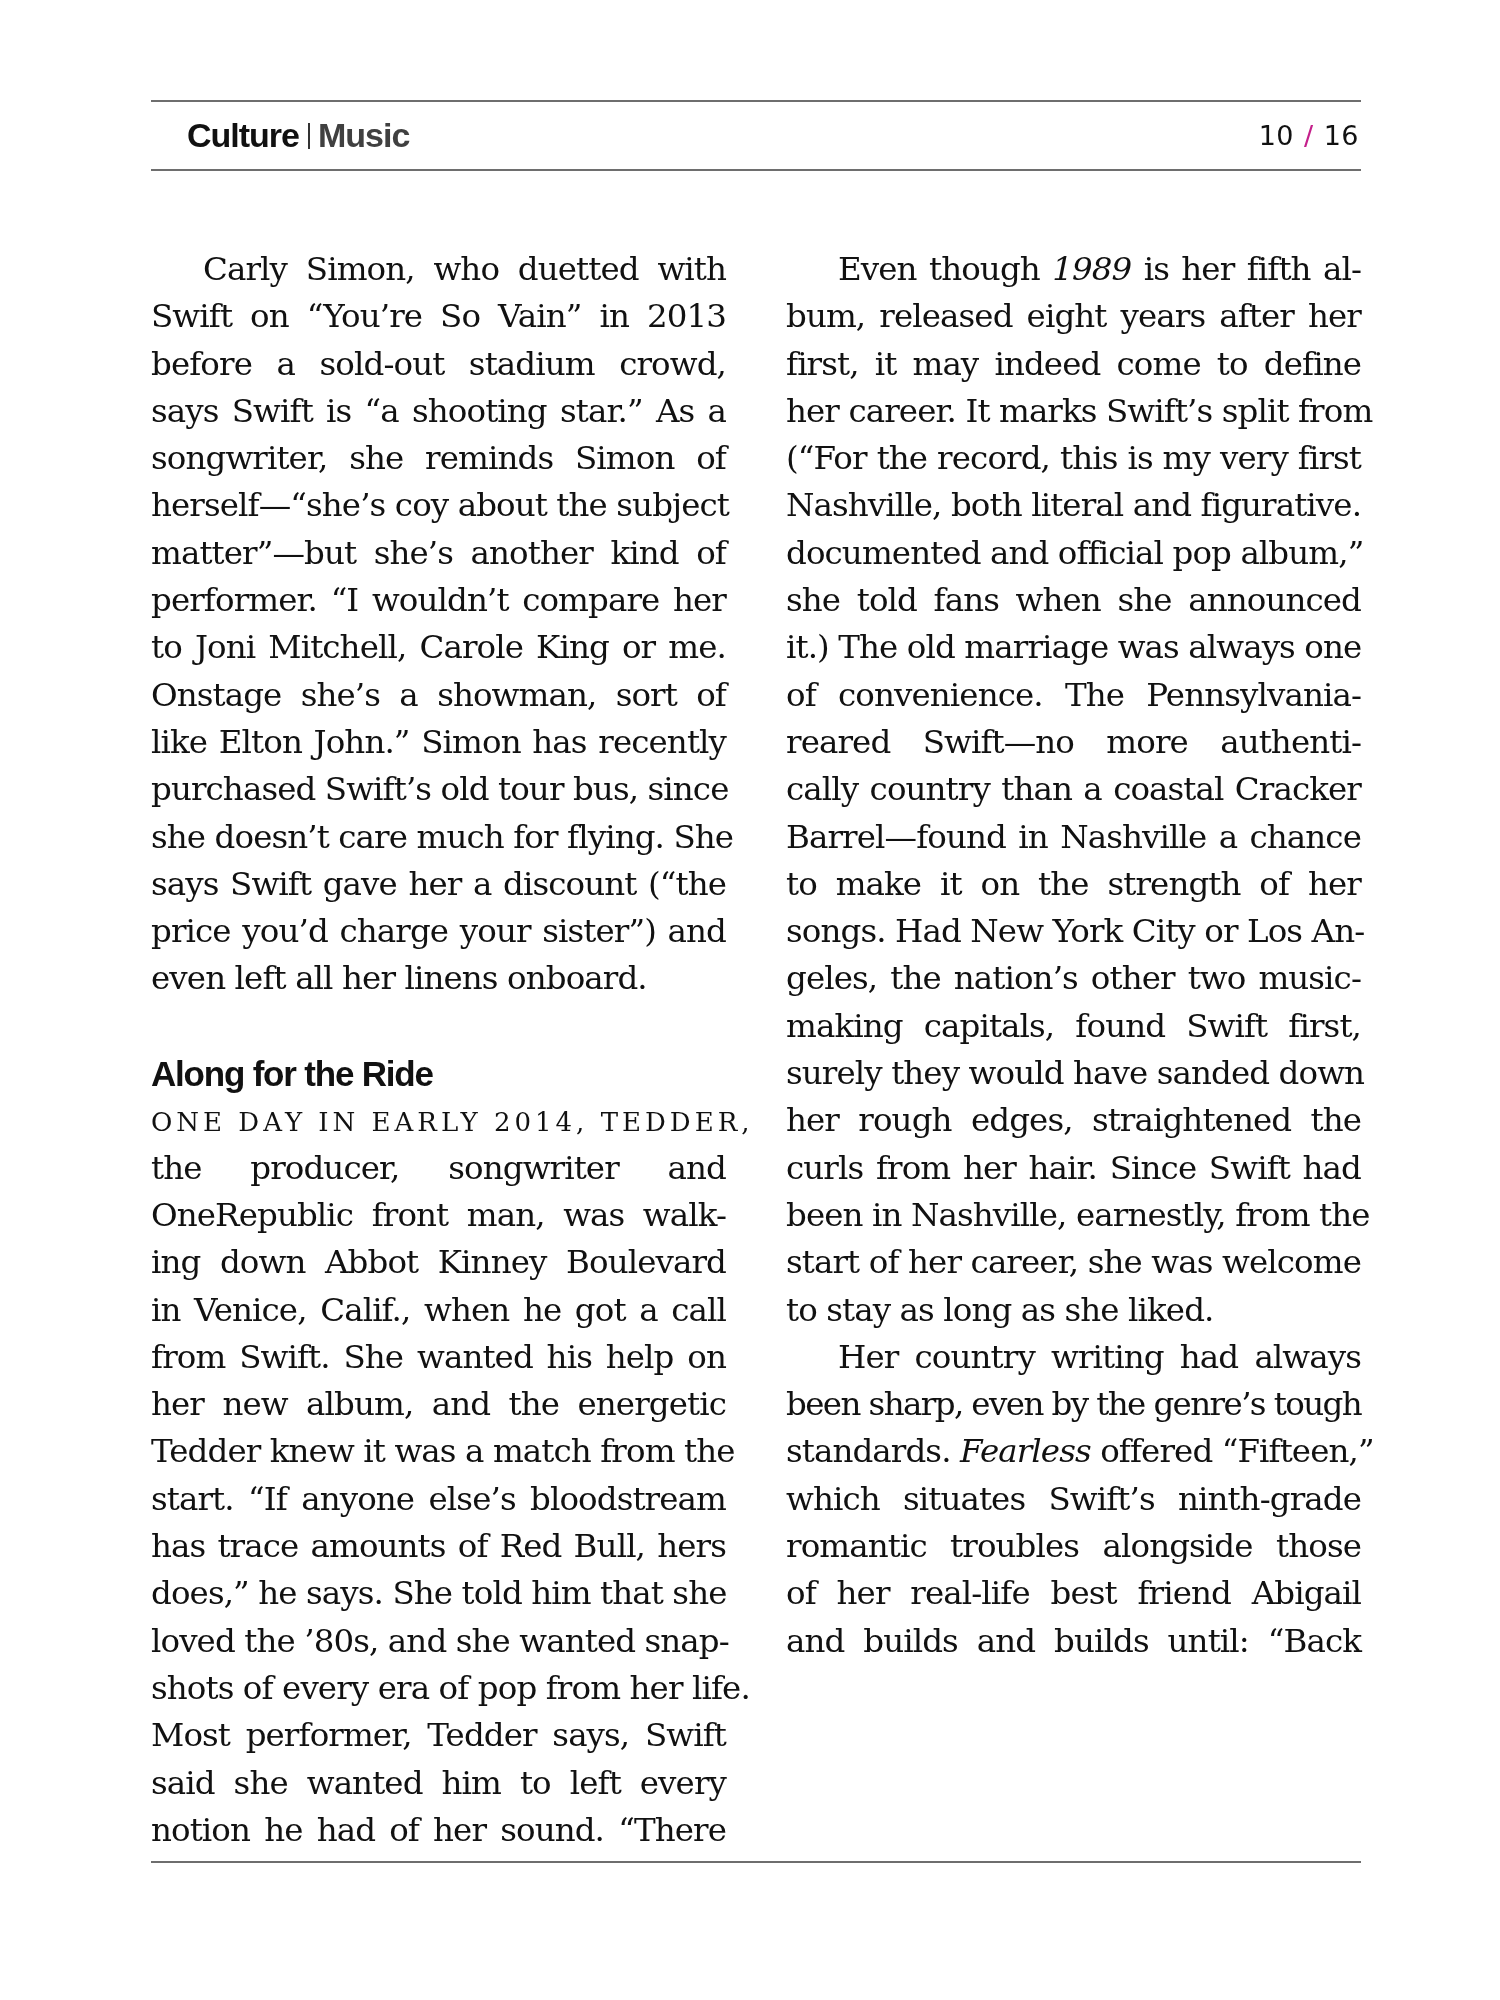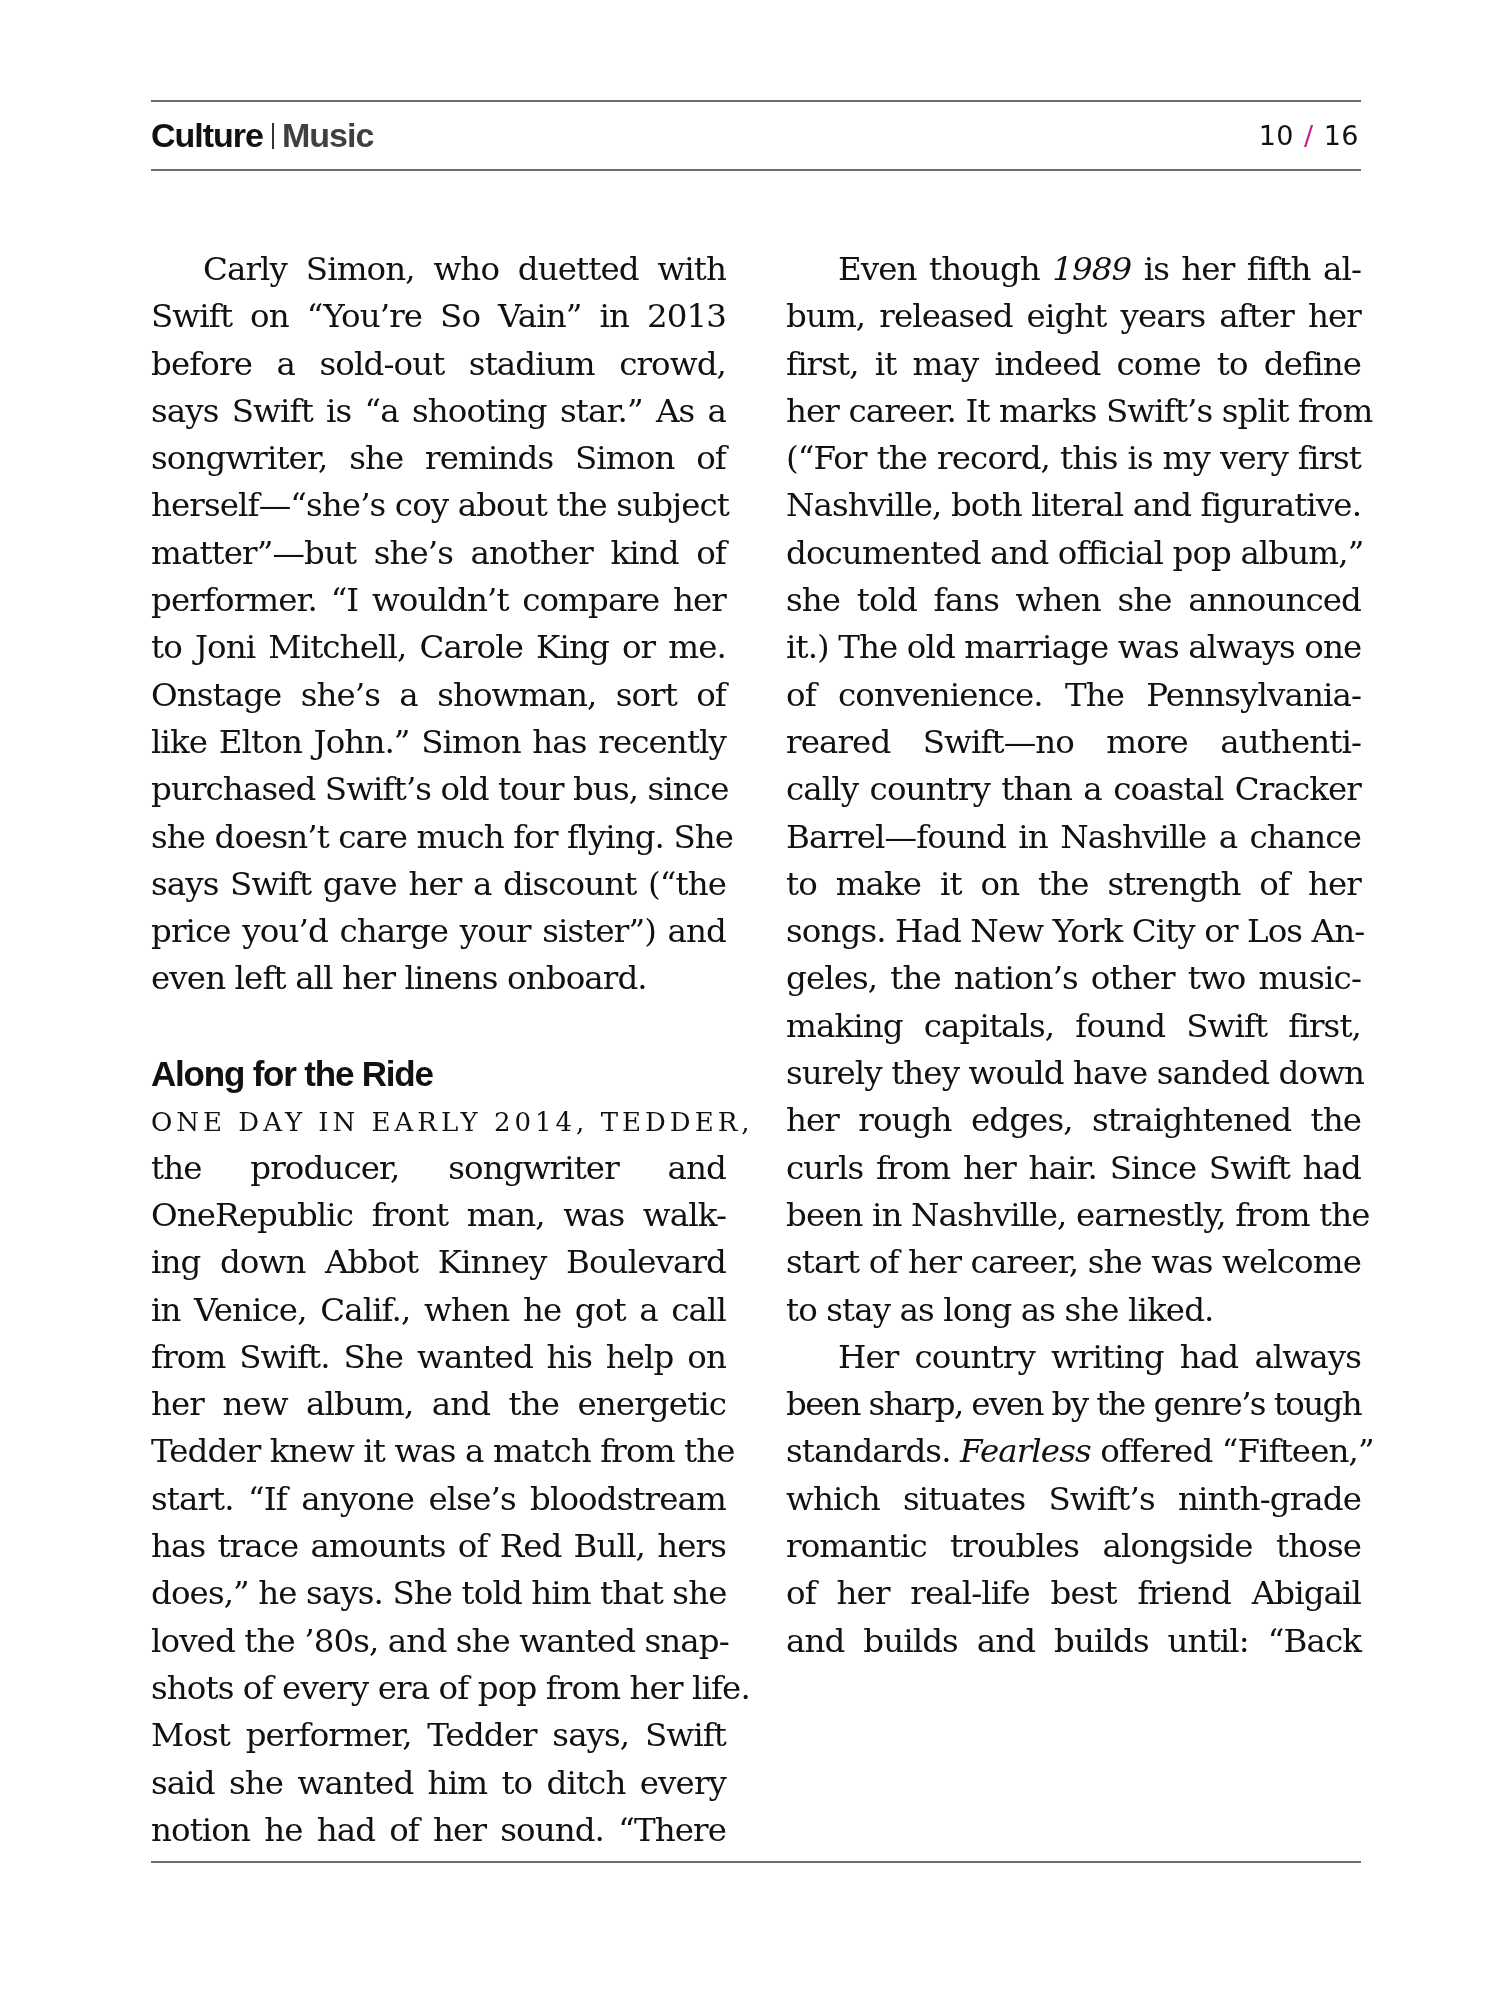--- a/index.html
+++ b/index.html
@@ -35,20 +35,21 @@
       align-items: center;
       justify-content: space-between;
       font-family: "Liberation Sans", sans-serif;
     }
     .section {
       display: flex;
       align-items: center;
       font-weight: 700;
       font-size: 34px;
       letter-spacing: -1px;
+      margin-left: 36px;
     }
     .section .culture { color: #111111; }
     .section .sep {
       display: inline-block;
       width: 2px;
       height: 26px;
       background: #333333;
       margin: 0 8px 0 9px;
     }
     .section .music { color: #404040; }
@@ -160,21 +161,21 @@
     <span class="line">in Venice, Calif., when he got a call</span>
     <span class="line">from Swift. She wanted his help on</span>
     <span class="line">her new album, and the energetic</span>
     <span class="line">Tedder knew it was a match from the</span>
     <span class="line">start. “If anyone else’s bloodstream</span>
     <span class="line">has trace amounts of Red Bull, hers</span>
     <span class="line">does,” he says. She told him that she</span>
     <span class="line">loved the ’80s, and she wanted snap-</span>
     <span class="line">shots of every era of pop from her life.</span>
     <span class="line">Most performer, Tedder says, Swift</span>
-    <span class="line">said she wanted him to ditch every</span>
+    <span class="line">said she wanted him to left every</span>
     <span class="line">notion he had of her sound. “There</span>
   </div>
 </div>
 
 <div class="column right">
   <div>
     <span class="line indent"><span>Even though </span><i>1989</i><span> is her fifth al-</span></span>
     <span class="line">bum, released eight years after her</span>
     <span class="line">first, it may indeed come to define</span>
     <span class="line">her career. It marks Swift’s split from</span>

